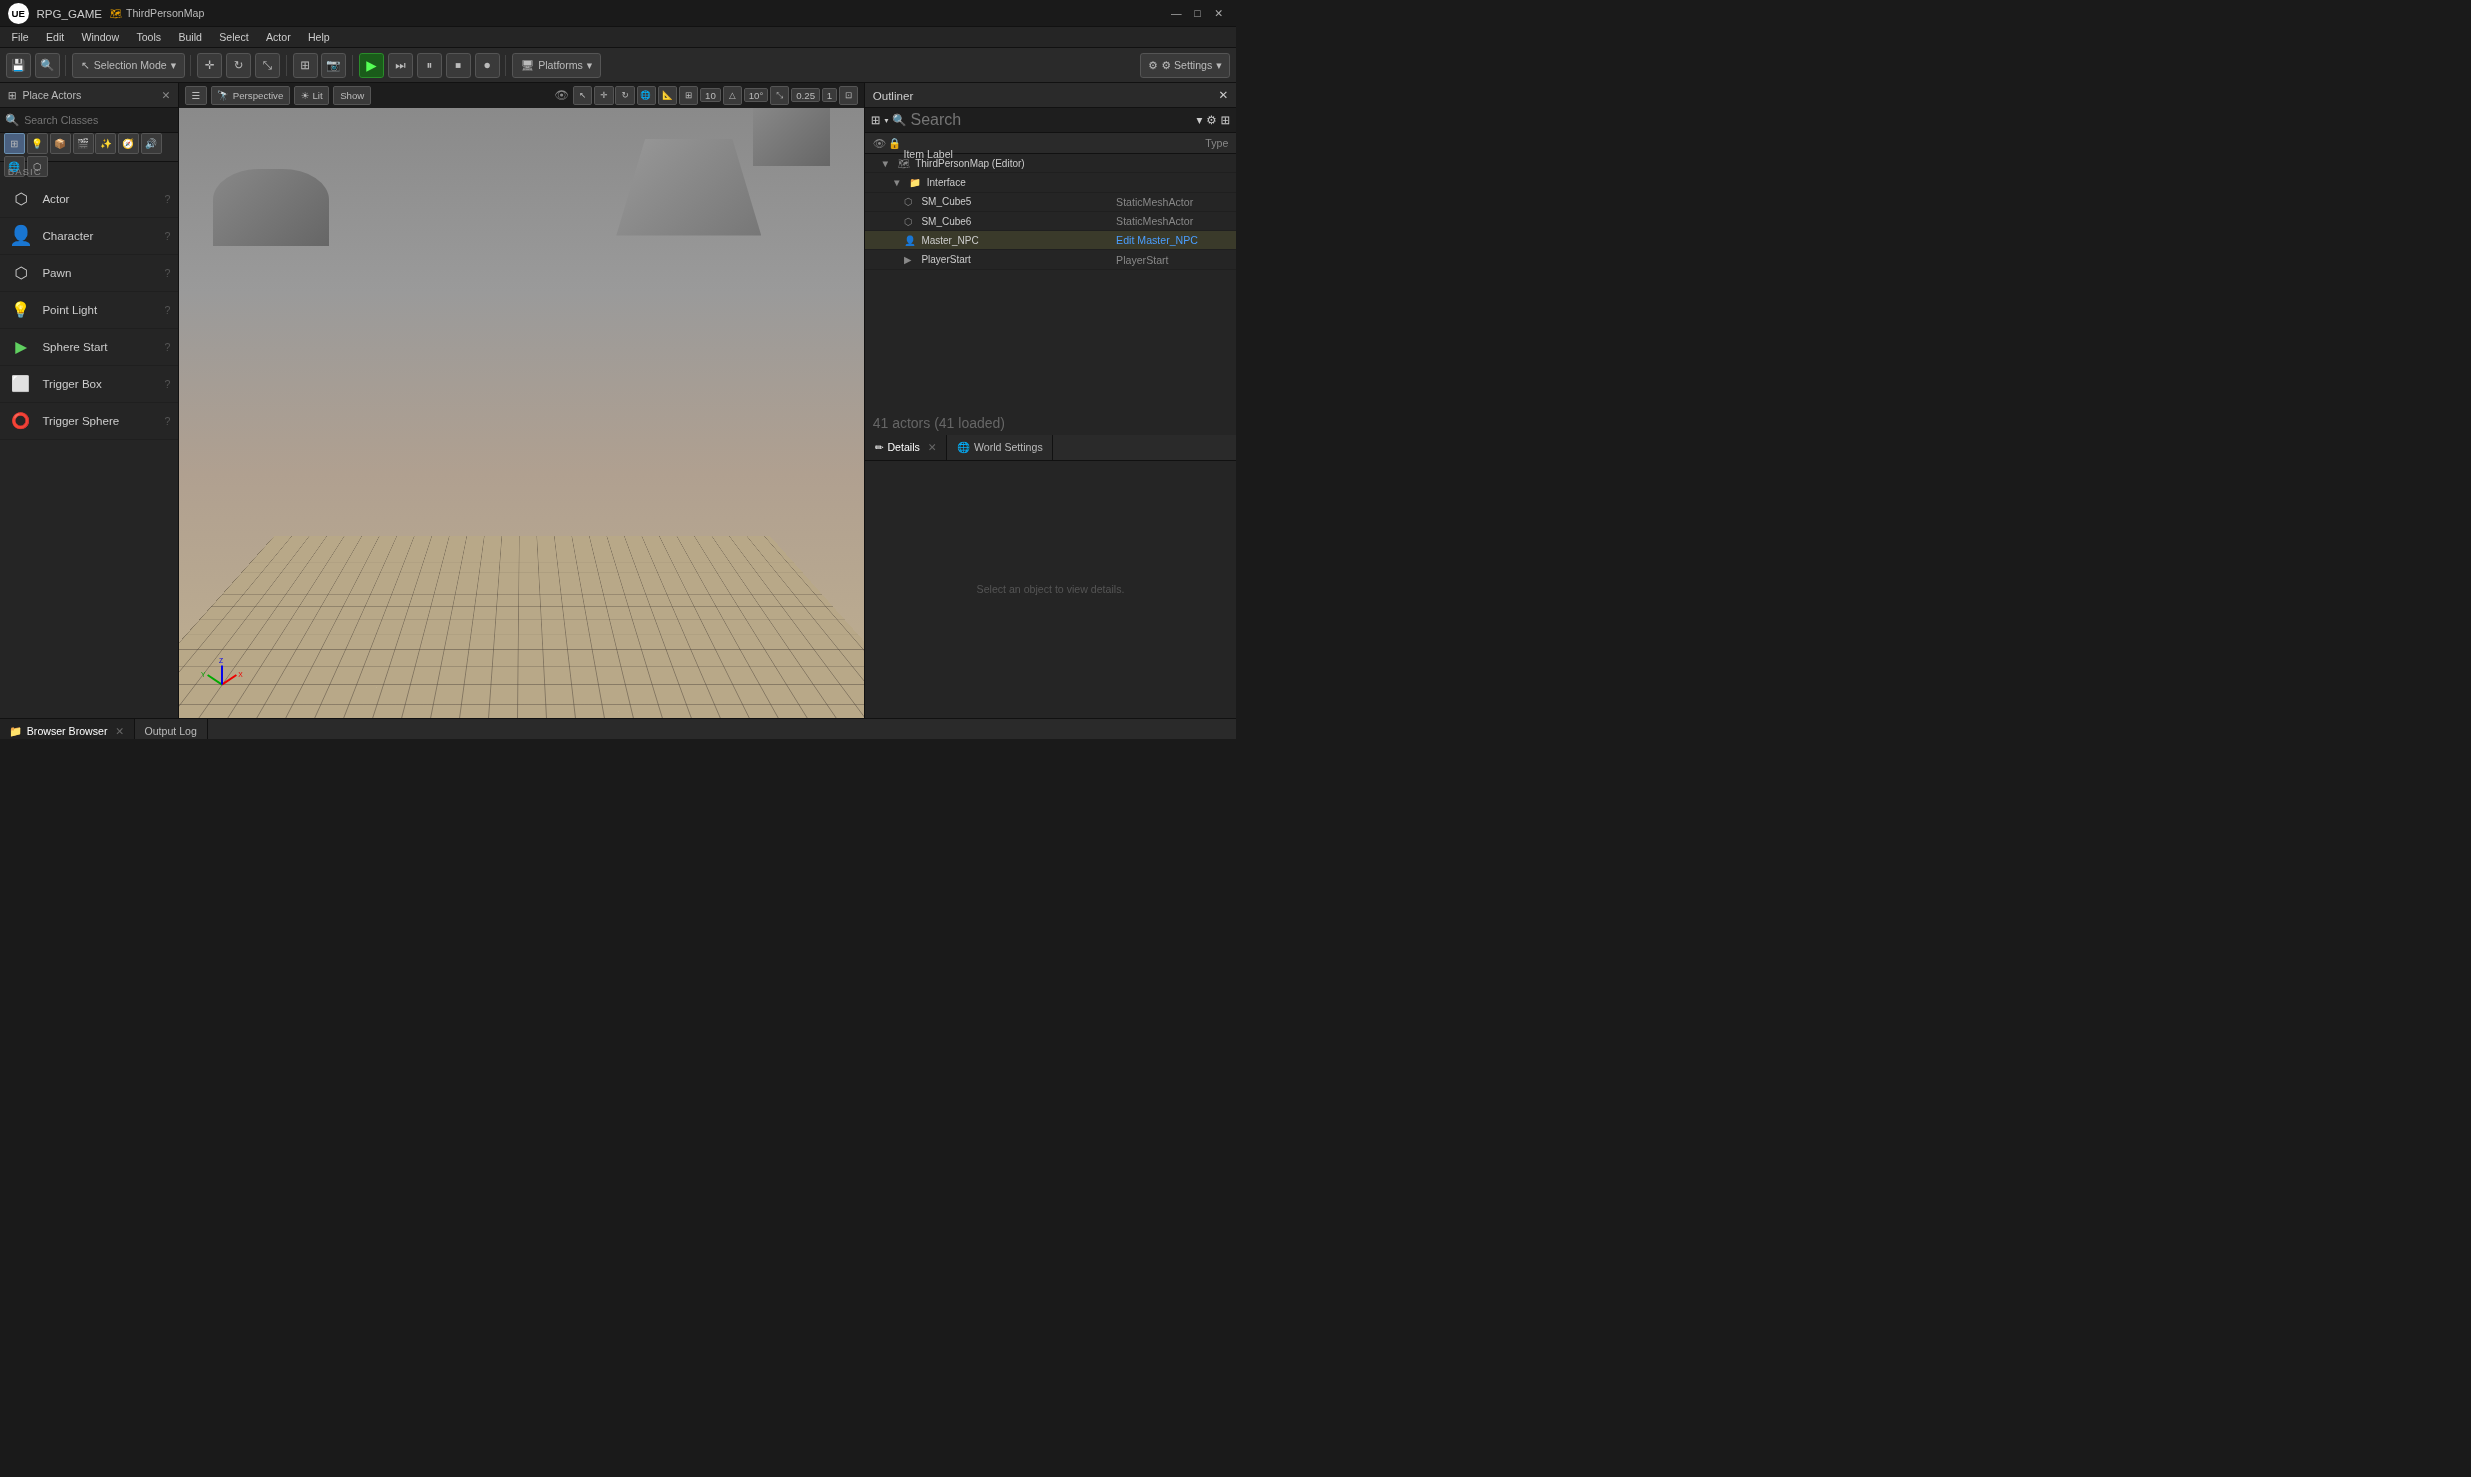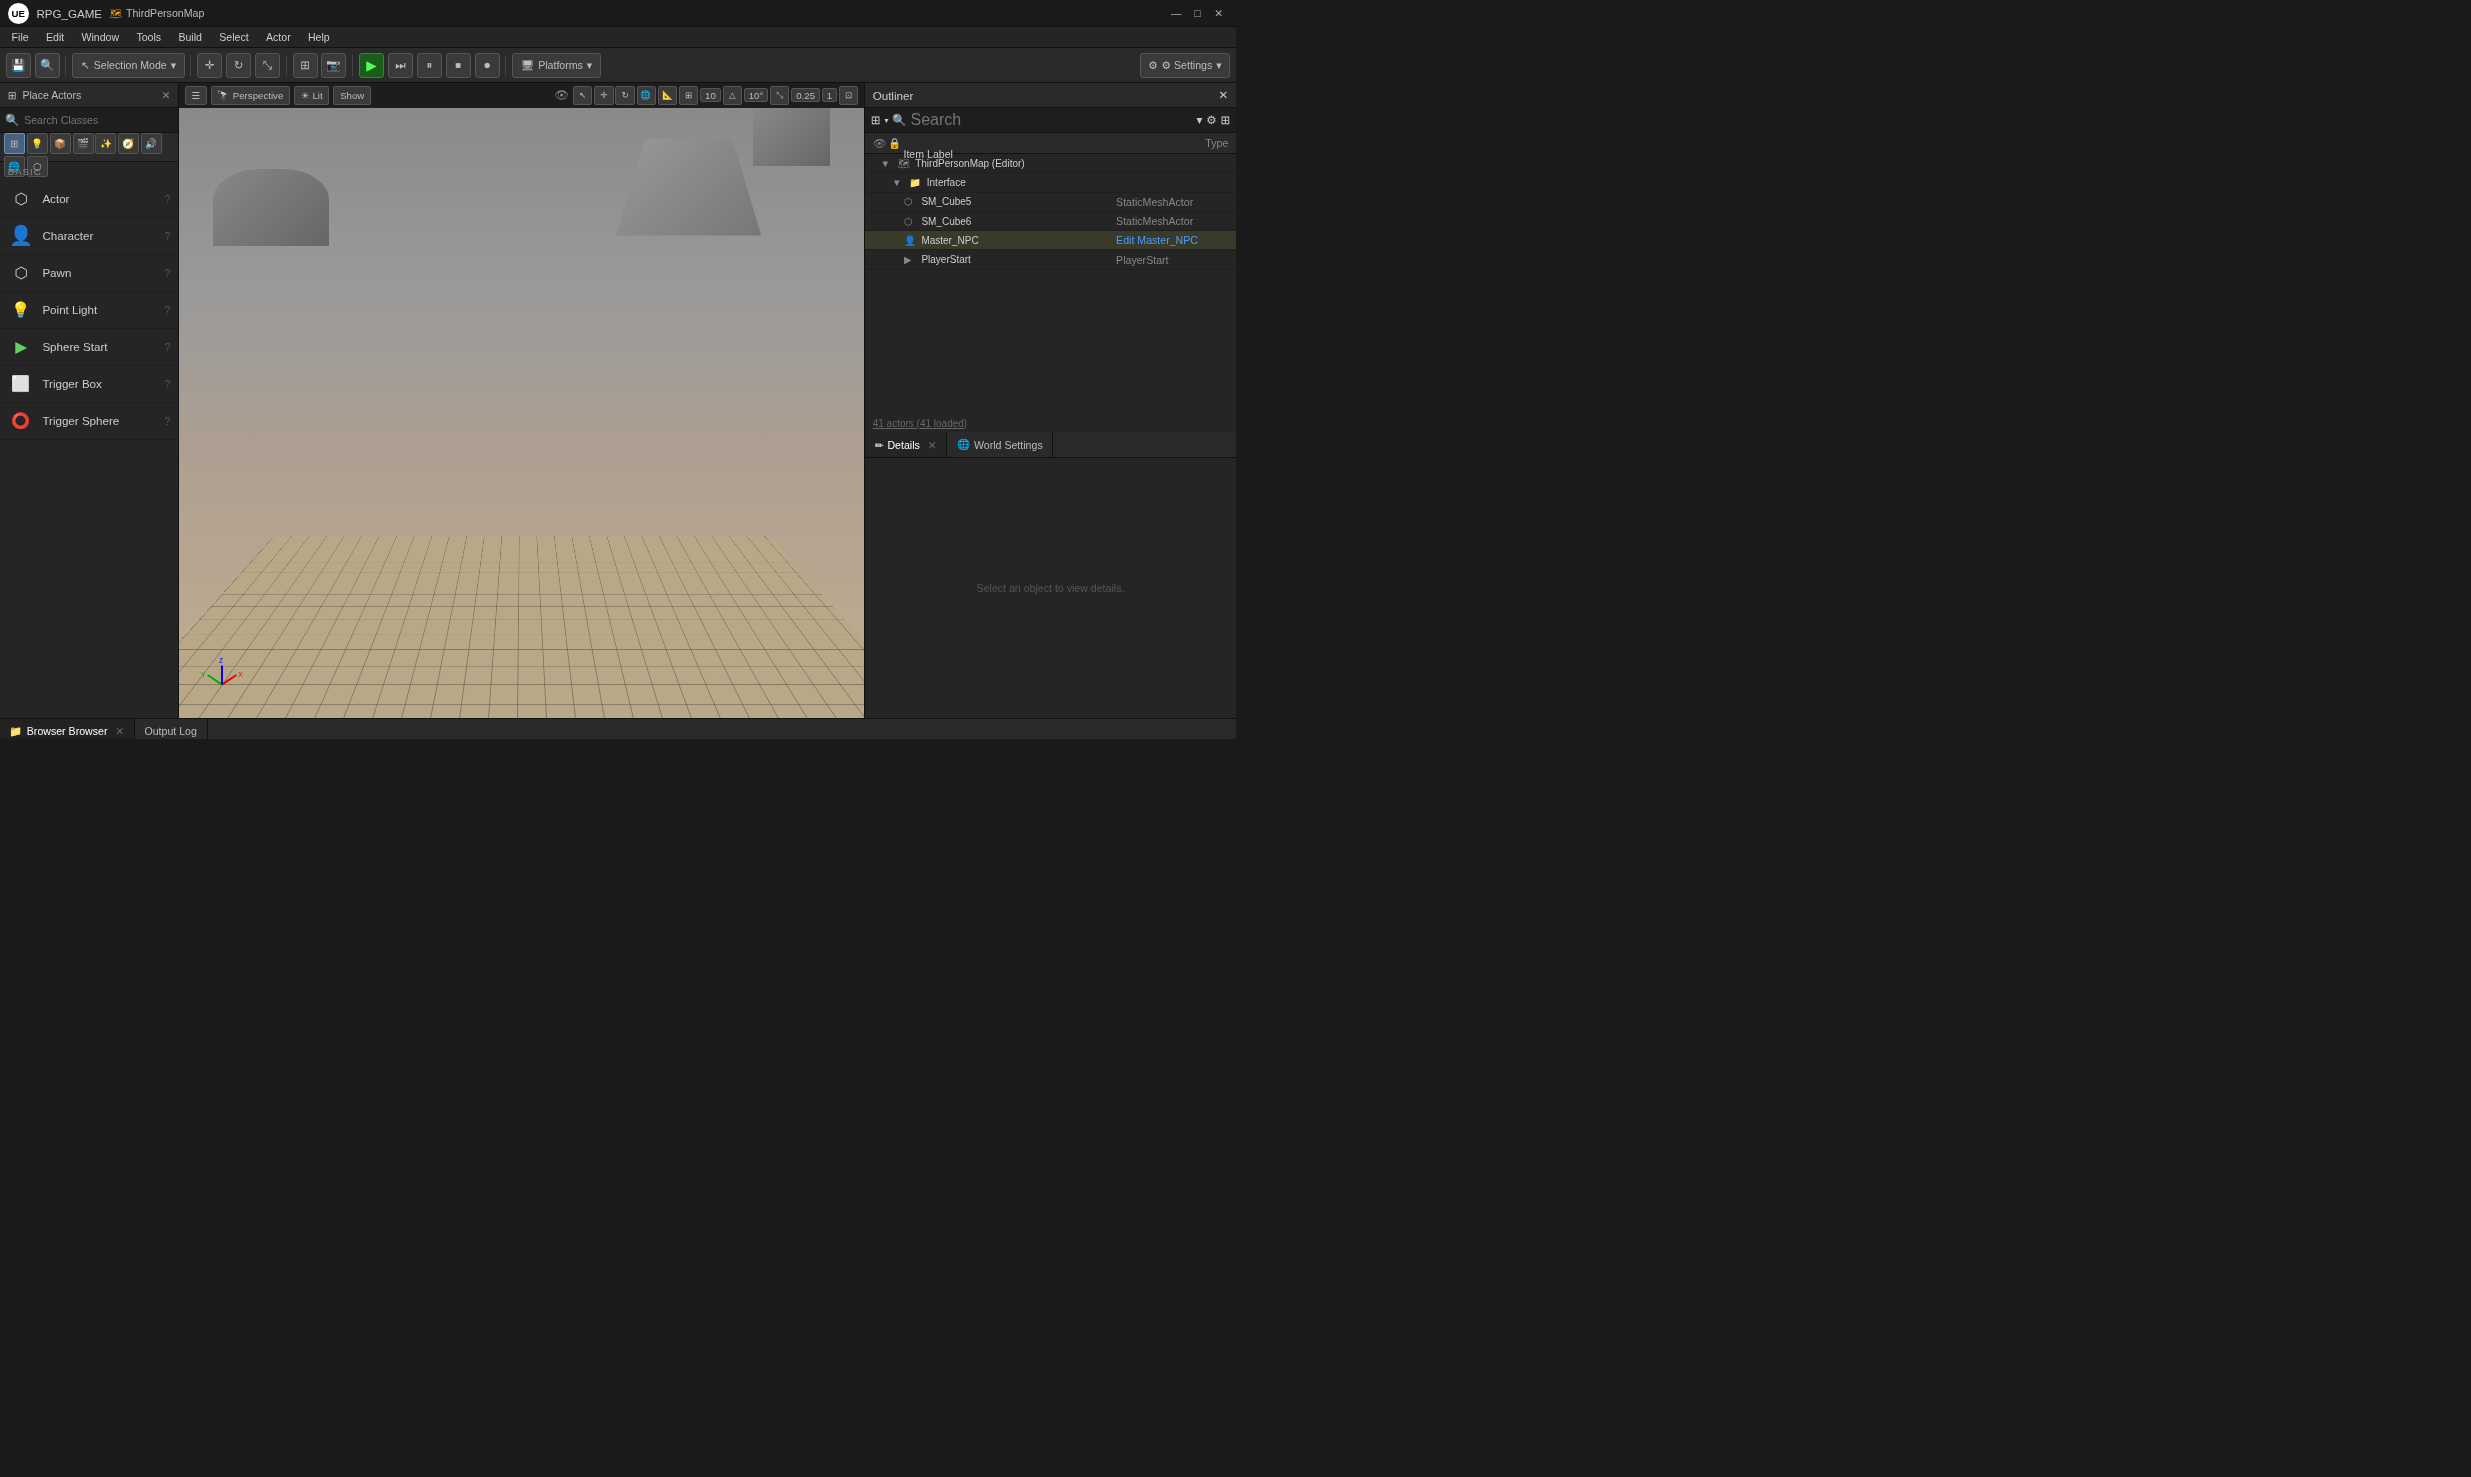--- a/index.html
+++ b/index.html
@@ -360,23 +360,22 @@
     .outliner-item.highlighted { background: #3a3a2a; }
     .indent-1 { padding-left: 15.4px; }
     .indent-2 { padding-left: 27px; }
     .indent-3 { padding-left: 39px; }
     .item-icon { width: 13.5px; font-size: 9.7px; color: #888; margin-right: 3.9px; }
     .item-name { font-size: 10px; color: #ccc; flex: 1; }
     .item-type { font-size: 10.6px; color: #888; width: 116px; }
     .item-type.link { color: #4a9eff; cursor: pointer; }
     .actors-count {
       padding: 3.9px 7.7px;
-      font-size: 10px;
+      font-size: 14px;
       color: #666;
-      text-decoration: underline;
     }
 
     
     .details-tabs {
       display: flex;
       background: #2a2a2a;
       border-bottom: 1px solid #111;
     }
     .details-tab {
       height: 25px;

